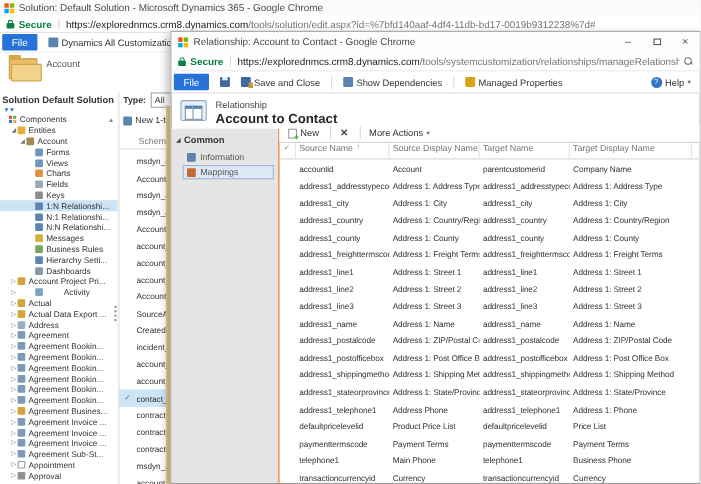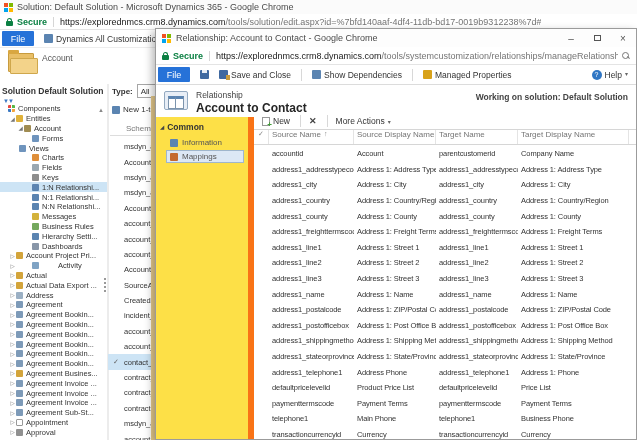--- a/index.html
+++ b/index.html
@@ -92,21 +92,21 @@
   .managedprops-icon{background:#d8a21a;}
   .helpwrap{margin-left:auto;display:flex;align-items:flex-start;gap:3px;margin-right:8px;font-size:8.5px;color:#333;}
   .help-icon{width:10px;height:10px;border-radius:50%;background:#2f76c4;color:#fff;font-size:7px;display:flex;align-items:center;justify-content:center;flex:none;}
   .ddcaret{font-size:6px;color:#666;}
   .fg-relicon{left:8px;top:62px;width:24px;height:19px;background:#e8eef6;border:1px solid #93a9c0;border-radius:2px;}
   .fg-relicon::before{content:"";position:absolute;left:3px;top:4px;width:7px;height:9px;background:#fff;border:1px solid #7c94ad;border-top:3px solid #5b84b1;}
   .fg-relicon::after{content:"";position:absolute;right:3px;top:4px;width:7px;height:9px;background:#fff;border:1px solid #7c94ad;border-top:3px solid #5b84b1;}
   .fg-kicker{left:40px;top:61px;font-size:8.5px;color:#444;}
   .fg-title{left:40px;top:72px;font-size:12px;font-weight:bold;color:#262626;}
   .working{right:8px;top:63px;font-size:8.5px;font-weight:bold;color:#444;}
-  .fg-nav{left:0;top:88px;width:98px;bottom:0;background:#fde047;border-right:6px solid #f97316;}
+  .fg-nav{left:0;top:88px;width:98px;bottom:0;background:#e5e5e5;border-right:1px solid #f97316;}
   .navgroup{display:flex;align-items:center;gap:3px;padding:5px 0 3px 4px;}
   .navgroup .caret{font-size:5.5px;color:#444;width:auto;}
   .navgroup-label{font-size:8.5px;font-weight:bold;color:#333;}
   .nitem{display:flex;align-items:center;gap:4px;height:13px;margin:1px 4px 1px 10px;padding-left:3px;border:1px solid transparent;}
   .nitem.sel{background:#dce8f5;border-color:#9fb6cc;}
   .nicon{width:8px;height:8px;border-radius:1px;flex:none;}
   .information-icon{background:#5b84b1;}
   .mappings-icon{background:#c46a2f;}
   .nlabel{font-size:8px;color:#555;}
   .fg-gridbar{left:98px;top:84px;right:0;height:16px;display:flex;align-items:center;background:#fff;}
@@ -171,21 +171,21 @@
         <div class="trow" style="padding-left: 17px;">
           <span class="caret">◢</span>
           <span class="ticon entity-icon"></span>
           <span class="tlabel">Account</span>
         </div>
         <div class="trow" style="padding-left: 25px;">
           <span class="caret"></span>
           <span class="ticon forms-icon"></span>
           <span class="tlabel">Forms</span>
         </div>
-        <div class="trow" style="padding-left: 12px;">
+        <div class="trow" style="padding-left: 25px;">
           <span class="caret"></span>
           <span class="ticon views-icon"></span>
           <span class="tlabel">Views</span>
         </div>
         <div class="trow" style="padding-left: 25px;">
           <span class="caret"></span>
           <span class="ticon charts-icon"></span>
           <span class="tlabel">Charts</span>
         </div>
         <div class="trow" style="padding-left: 25px;">
@@ -465,21 +465,20 @@
       </span>
       <span class="helpwrap">
         <span class="help-icon">?</span>
         <span>Help</span>
         <span class="ddcaret">▾</span>
       </span>
     </div>
     <div class="abs fg-relicon"></div>
     <div class="abs fg-kicker">Relationship</div>
     <div class="abs fg-title">Account to Contact</div>
-    <div class="abs working">Working on solution: Default Solution</div>
     <div class="abs fg-nav">
       <div class="navgroup">
         <span class="caret">◢</span>
         <span class="navgroup-label">Common</span>
       </div>
       <div id="fg-nav-items">
           <div class="nitem">
             <span class="nicon information-icon"></span>
             <span class="nlabel">Information</span>
           </div>

